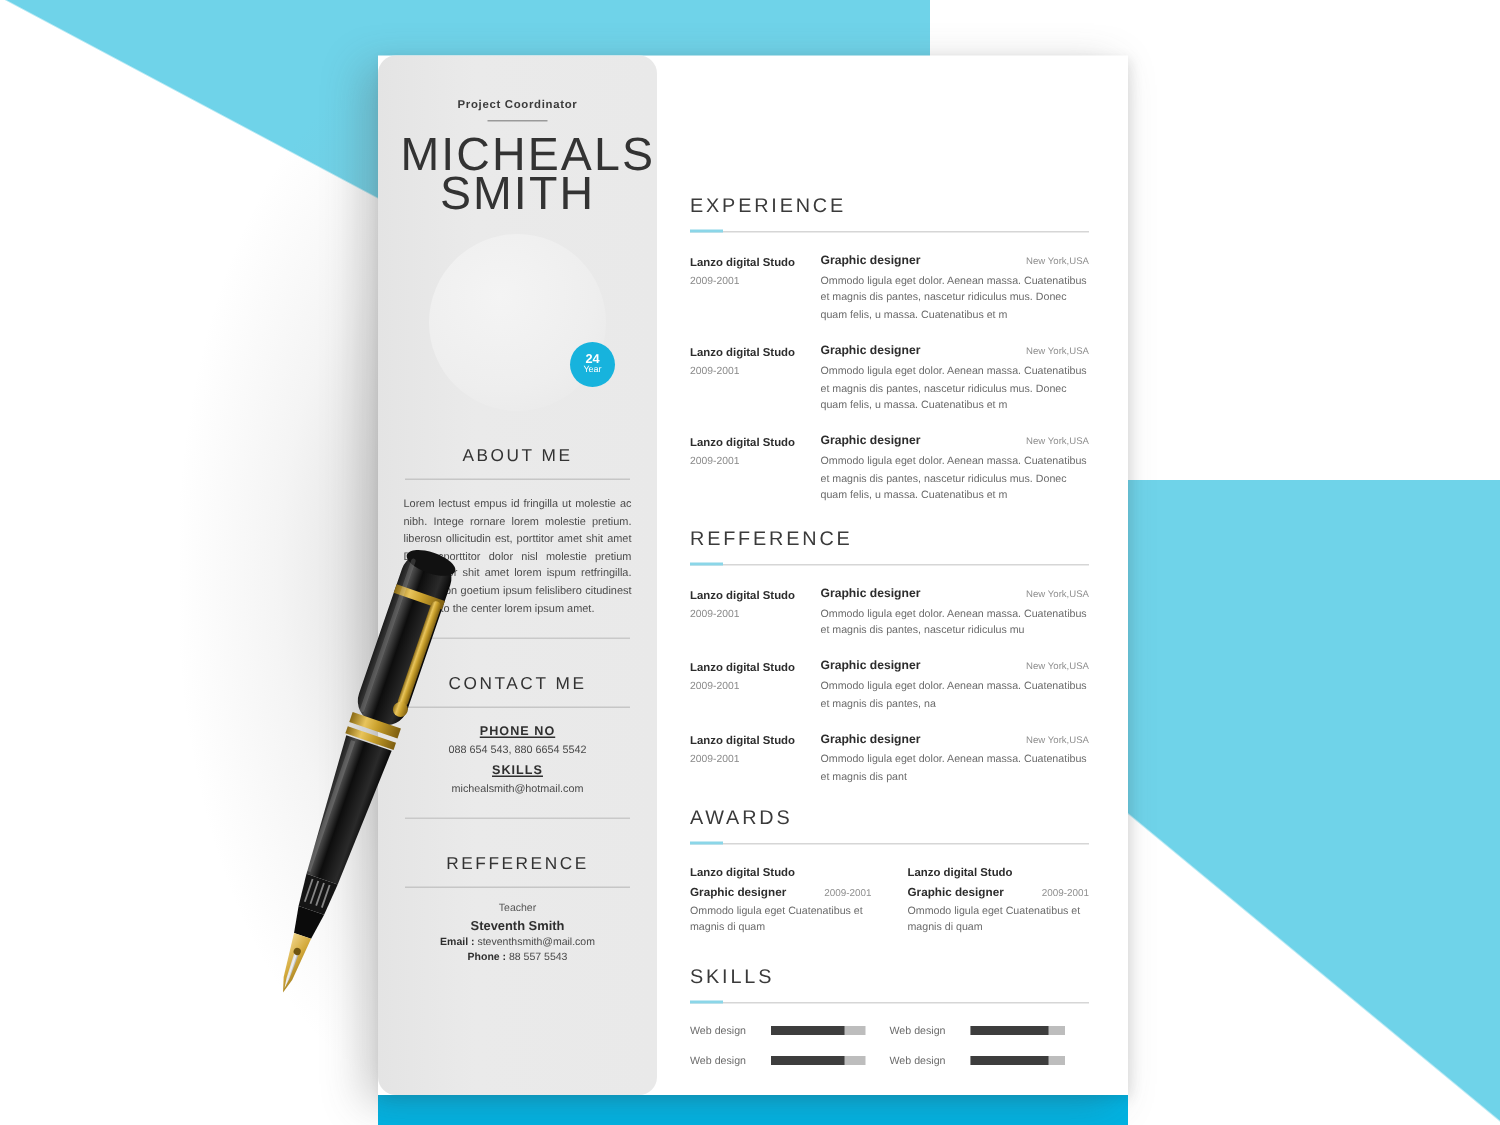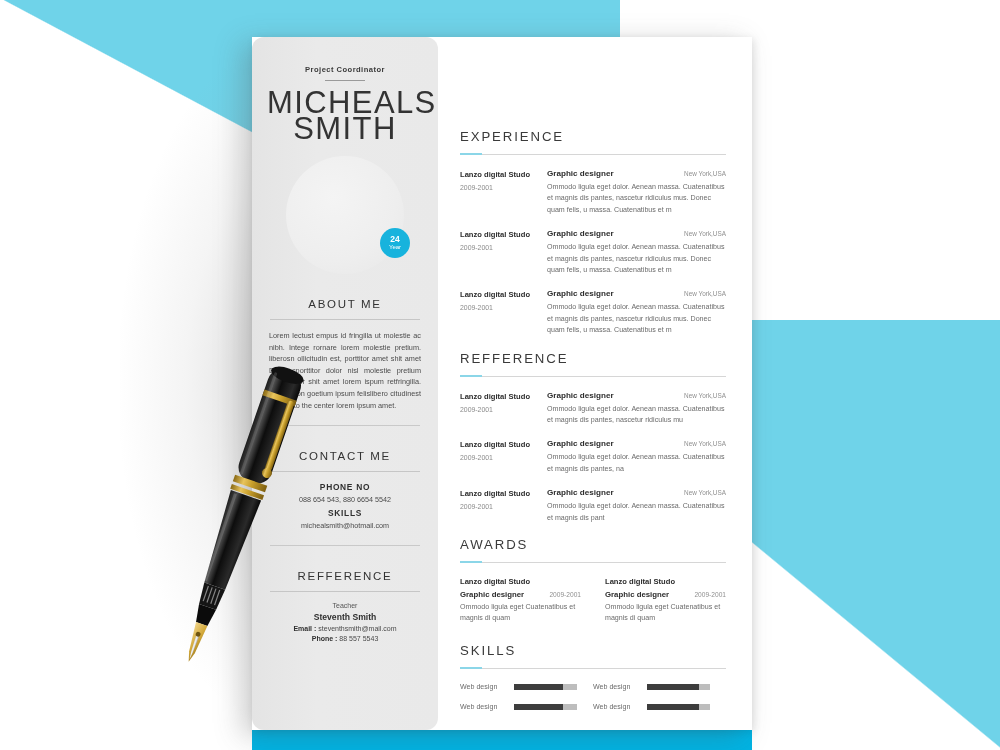--- a/index.html
+++ b/index.html
@@ -78,21 +78,21 @@
   }
   .side-head-rule { width: 150px; height: 1px; background: #c6c6c6; margin: 9px auto 10px auto; }
   .about-text {
     font-size: 7.3px; line-height: 11.6px; color: #4c4c4c;
     text-align: justify; text-align-last: center; padding: 0 2px;
   }
   .divider { width: 150px; height: 1px; background: #c9c9c9; margin: 14px auto; }
 
   .contact-block { margin-top: 2px; }
   .contact-label {
-    font-size: 8.4px; letter-spacing: .7px; font-weight: 700; color: #2f2f2f; 
+    font-size: 8.4px; letter-spacing: .7px; font-weight: 700; color: #2f2f2f;  text-decoration: underline;
   }
   .contact-value { font-size: 7.2px; line-height: 10.4px; color: #4a4a4a; margin-top: 3px; }
 
   .ref-role { font-size: 7px; color: #555; margin-top: 10px; }
   .ref-name { font-size: 8.6px; font-weight: 700; color: #2f2f2f; margin-top: 3px; }
   .ref-line { font-size: 7px; color: #4a4a4a; margin-top: 3px; }
   .ref-line b { color: #2f2f2f; }
 
   
   .main {

